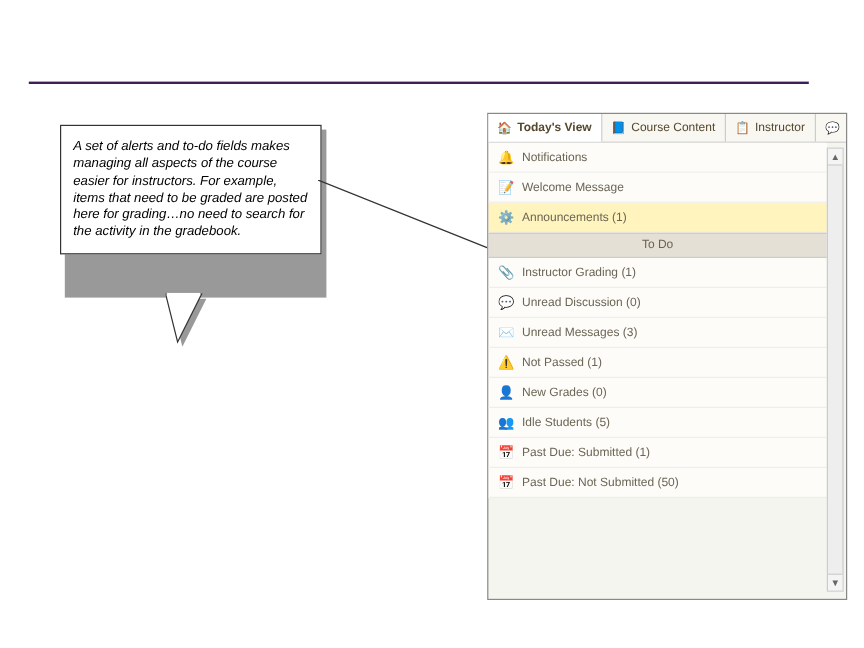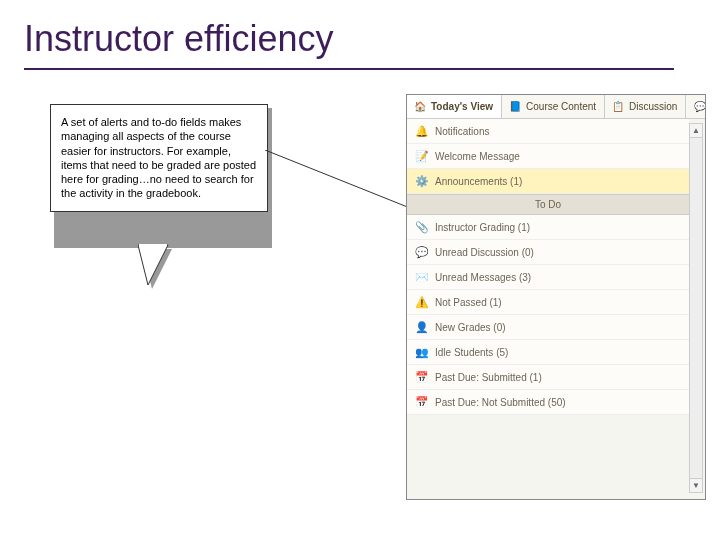--- a/index.html
+++ b/index.html
@@ -1,21 +1,21 @@
 <!DOCTYPE html>
 <html><head>
 <meta charset="utf-8">
 <style>
   * { box-sizing: border-box; }
   body { margin: 0; width: 720px; height: 540px; background: #fff; font-family: Arial, sans-serif; position: relative; overflow: hidden; }
   .slide { position: relative; width: 100%; height: 100%; }
   .title { position: absolute; left: 24px; top: 18px; font-size: 36px; color: #3d1e5a; font-weight: 400; }
   .underline { position: absolute; left: 24px; top: 68px; width: 650px; height: 2px; background: #3d1e5a; }
 
-  .callout-wrap { position: absolute; left: 50px; top: 104px; width: 230px; }
+  .callout-wrap { position: absolute; left: 50px; top: 104px; width: 230px; font-style: italic; }
   .callout-shadow { position: absolute; left: 4px; top: 4px; width: 218px; height: 140px; background: #999; }
   .callout { position: relative; background: #fff; border: 1px solid #333; width: 218px; padding: 10px 10px; font-size: 11px; line-height: 1.3; color: #000; }
   .tail { position: absolute; left: 88px; top: 140px; }
   .tail svg polygon.shadow { fill: #999; }
   .tail svg polygon.main { fill: #fff; stroke: #333; stroke-width: 1; }
   .tail svg line.hide { stroke: #fff; stroke-width: 2; }
 
   .pointer-line { position: absolute; left: 265px; top: 150px; width: 200px; height: 60px; }
 
   .app { position: absolute; left: 406px; top: 94px; width: 300px; height: 406px; border: 1px solid #888; background: #f5f5f0; overflow: hidden; }
@@ -29,21 +29,20 @@
   .row .ricon { width: 14px; height: 14px; display: inline-flex; align-items: center; justify-content: center; font-size: 11px; }
   .row.hl { background: #fff4be; }
   .scrollbar { position: absolute; right: 2px; top: 28px; width: 14px; height: 370px; background: #eee; border: 1px solid #ccc; }
   .scrollbar .btn { height: 14px; background: #f4f4f4; border-bottom: 1px solid #ccc; display: flex; align-items: center; justify-content: center; font-size: 8px; color: #666; }
   .scrollbar .btn.down { position: absolute; bottom: 0; width: 100%; border-top: 1px solid #ccc; border-bottom: none; }
 </style>
 </head>
 <body>
 
 <div class="slide">
-  <div class="title">Instructor efficiency</div>
   <div class="underline"></div>
 
   <div class="callout-wrap">
     <div class="callout-shadow"></div>
     <div class="callout">A set of alerts and to-do fields makes managing all aspects of the course easier for instructors. For example, items that need to be graded are posted here for grading…no need to search for the activity in the gradebook.</div>
     <div class="tail">
       <svg width="50" height="50">
         <polygon class="shadow" points="4,5 34,5 14,45"></polygon>
         <polygon class="main" points="0,1 30,1 10,41"></polygon>
         <line class="hide" x1="1" y1="1" x2="29" y2="1"></line>
@@ -60,21 +59,21 @@
       <div class="tab active">
         <span class="tab-icon">🏠</span>
         <span>Today's View</span>
       </div>
       <div class="tab">
         <span class="tab-icon">📘</span>
         <span>Course Content</span>
       </div>
       <div class="tab">
         <span class="tab-icon">📋</span>
-        <span>Discussion</span>
+        <span>Instructor</span>
       </div>
       <div class="tab">
         <span class="tab-icon">💬</span>
 
       </div>
     </div>
 
     <div style="padding-right:16px">
       <div class="row">
         <span class="ricon">🔔</span>

